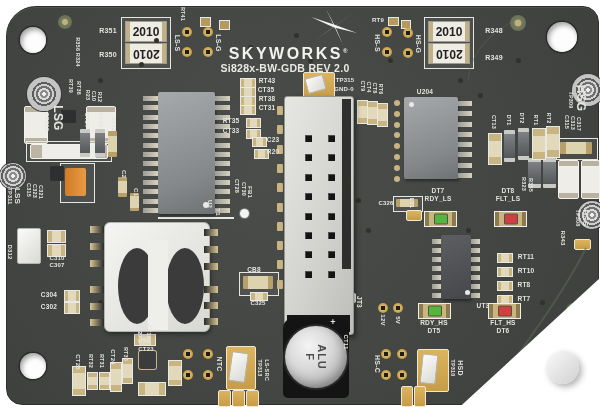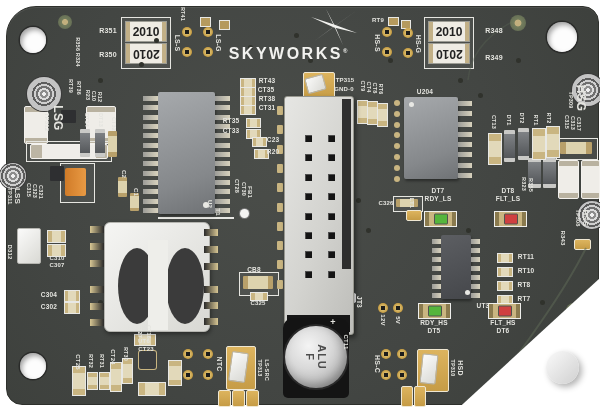--- a/index.html
+++ b/index.html
@@ -89,20 +89,21 @@
     <path d="M586,248 C560,300 520,350 492,392" stroke="#5c6856" stroke-width="2" fill="none" opacity="0.55"></path>
     <path d="M510,23 C480,40 470,60 468,80" stroke="#5c6856" stroke-width="1.5" fill="none" opacity="0.35"></path>
   </svg>
 
   <svg id="star" width="48" height="38" viewBox="0 0 48 38">
     <polygon points="1,9 24,16.6 47,25 24,19.4" fill="#f2f2ef"></polygon>
     <polygon points="46,3 26,17.2 3,34 23,19.2" fill="#f2f2ef"></polygon>
     <polygon points="16,1 23.6,17 33,37 25.4,19" fill="#f2f2ef"></polygon>
   </svg>
   <div id="brand"><span>SKYWORKS</span><sup>®</sup></div>
+  <div id="subtitle">Si828x-BW-GDB REV 2.0</div>
 
   <div id="idc" style="left: 284px; top: 96px; width: 68px; height: 237px;">
       <div class="shadowbar" style="right: 2px; top: 2px; width: 9px; height: 170px;"></div>
       <div class="pin" style="left: 20px; top: 38px;"></div>
       <div class="pin" style="left: 43px; top: 38px;"></div>
       <div class="pin" style="left: 20px; top: 57.4px;"></div>
       <div class="pin" style="left: 43px; top: 57.4px;"></div>
       <div class="pin" style="left: 20px; top: 76.8px;"></div>
       <div class="pin" style="left: 43px; top: 76.8px;"></div>
       <div class="pin" style="left: 20px; top: 96.2px;"></div>

